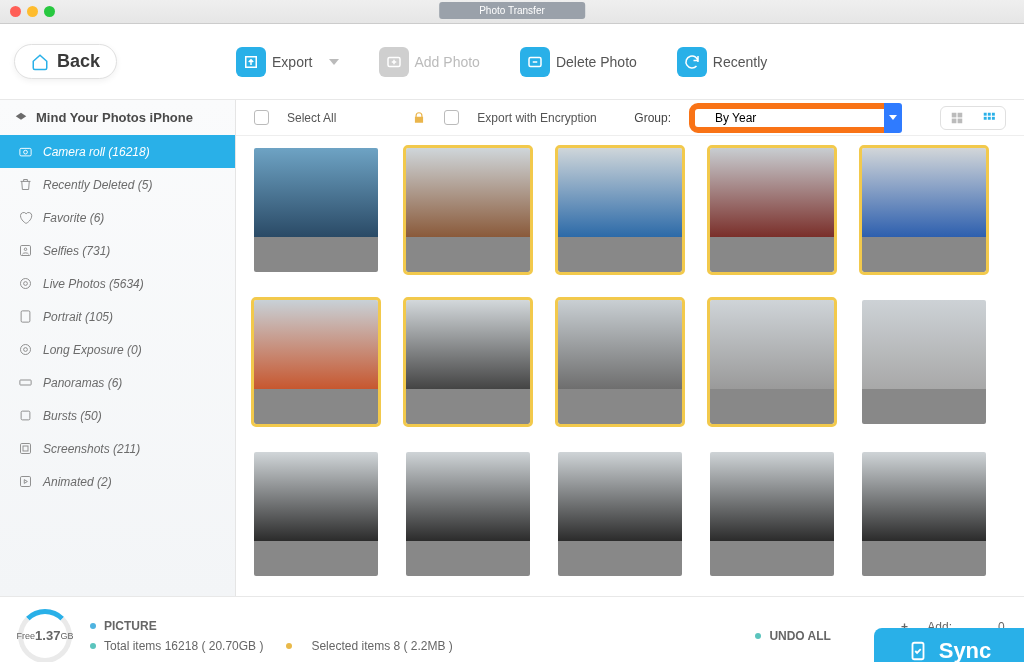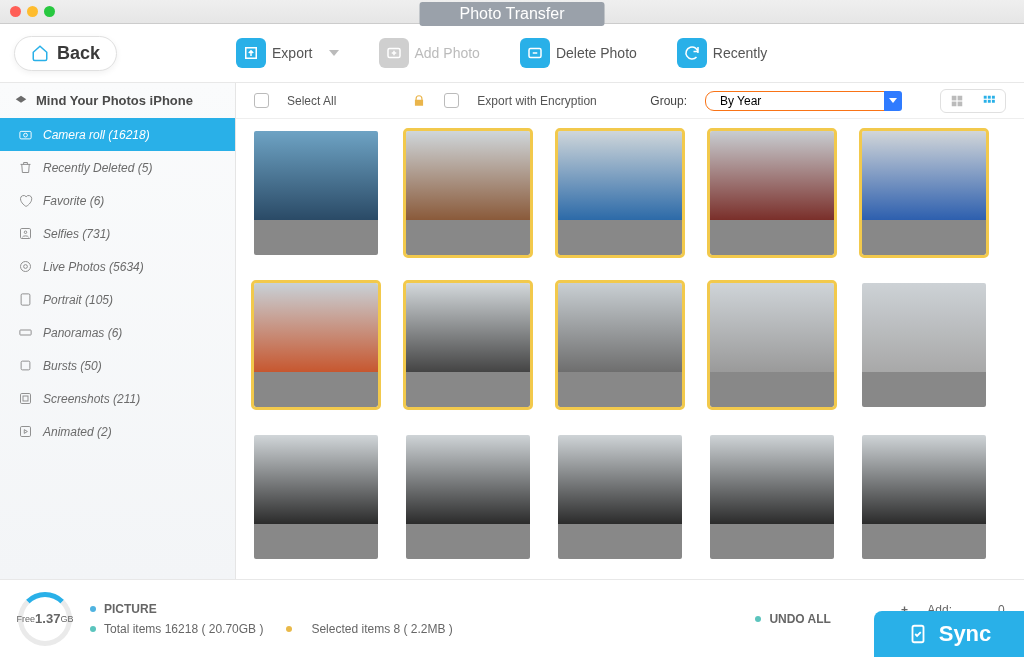--- a/index.html
+++ b/index.html
@@ -1,22 +1,22 @@
 <!DOCTYPE html>
 <html><head>
 <meta charset="utf-8">
 <style>
 * { box-sizing: border-box; margin: 0; padding: 0; font-family: -apple-system, "Helvetica Neue", Arial, sans-serif; }
 body { width: 1024px; height: 662px; background: #fff; overflow: hidden; position: relative; }
 .titlebar { height: 24px; background: linear-gradient(#efefef,#e6e6e6); position: relative; display: flex; align-items: center; border-bottom: 1px solid #ccc; }
 .traffic { display: flex; gap: 6px; padding-left: 10px; }
 .dot { width: 11px; height: 11px; border-radius: 50%; }
 .dot.red { background: #ff5f57; } .dot.yellow { background: #febc2e; } .dot.green { background: #28c840; }
-.title-pill { position: absolute; left: 50%; transform: translateX(-50%); top: 2px; background: #9aa1aa; color: #fff; font-size: 16px; padding: 3px 40px; border-radius: 3px; }
-.toolbar { height: 59px; display: flex; align-items: center; padding: 0 14px; gap: 60px; border-bottom: 1px solid #e8e8e8; }
+.title-pill { position: absolute; left: 50%; transform: translateX(-50%); top: 2px; background: #9aa1aa; color: #fff; font-size: 10px; padding: 3px 40px; border-radius: 3px; }
+.toolbar { height: 76px; display: flex; align-items: center; padding: 0 14px; gap: 60px; border-bottom: 1px solid #e8e8e8; }
 .back-pill { display: flex; align-items: center; gap: 8px; background: #fff; border: 1px solid #e0e0e0; border-radius: 20px; padding: 6px 16px; font-size: 18px; font-weight: bold; color: #3a3a3a; cursor: pointer; box-shadow: 0 2px 6px rgba(0,0,0,0.06); }
 .back-pill svg { width: 18px; height: 18px; }
 .tool-group { display: flex; gap: 40px; margin-left: 59px;}
 .tool-item { display: flex; align-items: center; gap: 6px; font-size: 14px; color: #555; cursor: pointer; }
 .tool-item.disabled { color: #bbb; }
 .tool-icon { width: 30px; height: 30px; border-radius: 6px; display: flex; align-items: center; justify-content: center; }
 .tool-icon.blue { background: #29b0e8; }
 .tool-icon.gray { background: #cfcfcf; }
 .tool-icon svg { width: 18px; height: 18px; fill: #fff; }
 .caret-down { width: 0; height: 0; border-left: 5px solid transparent; border-right: 5px solid transparent; border-top: 6px solid #bbb; margin-left: 10px;}
@@ -28,21 +28,21 @@
 .side-item svg { width: 15px; height: 15px; fill: none; stroke: #8a8a8a; stroke-width: 1.5; }
 .side-item.active { background: #29b0e8; color: #fff; }
 .side-item.active svg { stroke: #fff; }
 .main { flex: 1; display: flex; flex-direction: column; }
 .option-bar { height: 36px; display: flex; align-items: center; padding: 0 18px; gap: 18px; border-bottom: 1px solid #eee; font-size: 12px; color: #555; justify-content: flex-end; }
 .chk { width: 15px; height: 15px; border: 1px solid #bbb; border-radius: 3px; cursor: pointer; }
 .lock-icn { width: 14px; height: 14px; fill: #eab54b; }
 .spacer { flex: 1; }
 .group-lbl { color: #444; }
 .select-wrap { position: relative; }
-.select-box { appearance: none; border: 1px solid #f97316; padding: 2px 26px 2px 14px; font-size: 12px; border-radius: 9px; background: #fff; cursor: pointer; }
+.select-box { appearance: none; border: 6px solid #f97316; padding: 2px 26px 2px 20px; font-size: 12px; border-radius: 9px; background: #fff; cursor: pointer; }
 .select-arrow { position: absolute; right: 0; top: 0; width: 18px; height: 100%; background: #2f7bff; border-radius: 0 3px 3px 0; display: flex; align-items: center; justify-content: center; pointer-events: none;}
 .select-arrow::after { content: ""; border-left: 4px solid transparent; border-right: 4px solid transparent; border-top: 5px solid #fff; }
 .view-toggles { display: flex; margin-left: 20px; border: 1px solid #e0e0e0; border-radius: 6px; overflow: hidden; }
 .view-btn { width: 32px; height: 22px; display: flex; align-items: center; justify-content: center; cursor: pointer; }
 .view-btn svg { width: 14px; height: 14px; fill: #bbb; }
 .view-btn.active svg { fill: #29b0e8; }
 .grid { flex: 1; overflow: auto; padding: 12px 18px; }
 .row { display: flex; gap: 28px; margin-bottom: 28px; }
 .thumb { width: 124px; height: 124px; border-radius: 2px; display: flex; align-items: center; justify-content: center; position: relative; overflow:hidden;}
 .thumb.sel { outline: 3px solid #f2c94c; }
@@ -163,20 +163,27 @@
           <span>Live Photos (5634)</span>
         </div>
         <div class="side-item">
           <svg viewBox="0 0 24 24">
             <rect x="5" y="3" width="14" height="18" rx="2"></rect>
           </svg>
           <span>Portrait (105)</span>
         </div>
         <div class="side-item">
           <svg viewBox="0 0 24 24">
+            <circle cx="12" cy="12" r="8"></circle>
+            <circle cx="12" cy="12" r="3"></circle>
+          </svg>
+          <span>Long Exposure (0)</span>
+        </div>
+        <div class="side-item">
+          <svg viewBox="0 0 24 24">
             <rect x="3" y="8" width="18" height="8" rx="1"></rect>
           </svg>
           <span>Panoramas (6)</span>
         </div>
         <div class="side-item">
           <svg viewBox="0 0 24 24">
             <rect x="5" y="5" width="14" height="14" rx="2"></rect>
           </svg>
           <span>Bursts (50)</span>
         </div>

